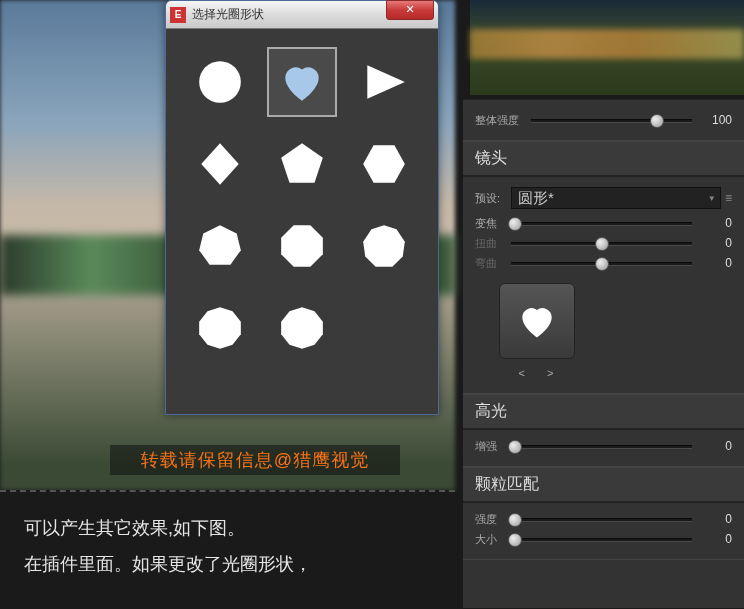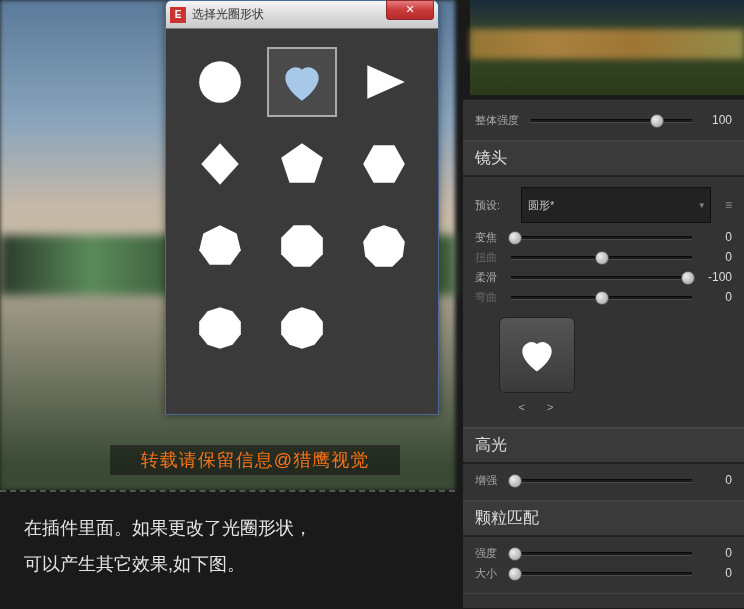--- a/index.html
+++ b/index.html
@@ -21,40 +21,40 @@
 .panel{position:absolute;left:463px;top:99px;width:281px;height:509px;background:#333}
 .sect{padding:6px 12px 10px;border-top:1px solid #222;border-bottom:1px solid #444}
 .sect-hd{font-size:16px;color:#ddd;padding:6px 12px;background:#3a3a3a;border-top:1px solid #444;border-bottom:1px solid #222}
 .row{display:flex;align-items:center;height:20px;margin:0}
 .lbl{width:32px;font-size:11px;color:#aaa}
 .lbl.dim{color:#666}
 .sld{flex:1;height:18px;position:relative;margin:0 4px}
 .track{position:absolute;left:0;right:0;top:8px;height:2px;background:#1a1a1a;border-top:1px solid #0a0a0a;border-bottom:1px solid #4a4a4a}
 .knob{position:absolute;top:3px;width:12px;height:12px;border-radius:50%;background:radial-gradient(circle at 35% 35%,#eee,#999);border:1px solid #555;transform:translateX(-50%)}
 .val{width:36px;text-align:right;font-size:12px;color:#ddd}
-.preset-row{display:flex;align-items:center;gap:14px;padding:4px 0}
-.preset-sel{flex:1;height:20px;background:#222;border:1px solid #111;color:#ccc;font-size:11px;display:flex;align-items:center;justify-content:space-between;padding:7px 6px}
+.preset-row{display:flex;align-items:center;gap:4px;padding:4px 0}
+.preset-sel{flex:1;height:20px;background:#222;border:1px solid #111;color:#ccc;font-size:15px;display:flex;align-items:center;justify-content:space-between;padding:0 6px}
 .preset-sel::after{content:'▾';color:#888;font-size:9px}
 .shape-btn{width:74px;height:74px;background:linear-gradient(180deg,#555,#3a3a3a);border:1px solid #222;border-radius:6px;display:flex;align-items:center;justify-content:center;cursor:pointer}
 .rot-ctrl{display:flex;align-items:center;gap:12px;margin-left:20px}
 .rot-dial{width:34px;height:34px;border:2px solid #888;border-radius:50%;position:relative}
 .rot-dial::after{content:'';position:absolute;right:-3px;top:10px;width:8px;height:8px;background:#ccc;border-radius:50%}
 .lens-bot{display:flex;align-items:center;gap:18px;padding:10px 0 4px 24px}
 .nav-arr{display:flex;gap:22px;margin-top:8px;justify-content:center;width:74px;color:#aaa;font-size:11px}
 </style>
 </head>
 <body>
 
 <div class="preview"></div>
 <div class="preview2"></div>
 <div class="wm">转载请保留信息@猎鹰视觉</div>
 
 <div class="caption">
+  <div>可以产生其它效果,如下图。</div>
   <div>在插件里面。如果更改了光圈形状，</div>
-  <div>可以产生其它效果,如下图。</div>
 </div>
 
 <div class="panel">
   <div class="sect" style="padding-top:10px">
     <div class="row">
       <div class="lbl" style="width:52px">整体强度</div>
       <div class="sld">
           <div class="track"></div>
           <div class="knob" style="left:78%"></div>
         </div>
@@ -82,28 +82,20 @@
         </div>
         <div class="row">
           <div class="lbl dim">扭曲</div>
           <div class="sld">
             <div class="track"></div>
             <div class="knob" style="left:50%"></div>
           </div>
           <div class="val">0</div>
         </div>
         <div class="row">
-          <div class="lbl">柔滑</div>
-          <div class="sld">
-            <div class="track"></div>
-            <div class="knob" style="left:98%"></div>
-          </div>
-          <div class="val">-100</div>
-        </div>
-        <div class="row">
           <div class="lbl dim">弯曲</div>
           <div class="sld">
             <div class="track"></div>
             <div class="knob" style="left:50%"></div>
           </div>
           <div class="val">0</div>
         </div>
       </div>
     <div class="lens-bot">
       <div>

